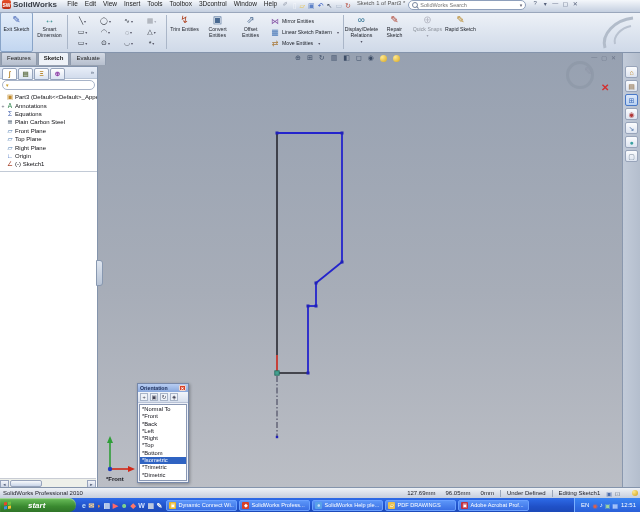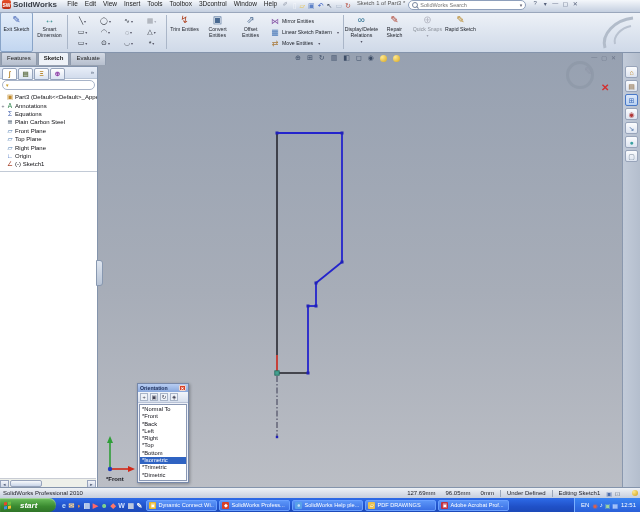--- a/index.html
+++ b/index.html
@@ -136,22 +136,22 @@
   .sright{margin-left:auto;display:flex;align-items:center;gap:6px;margin-right:2px;white-space:nowrap;}
   .scoords{display:flex;gap:10px;}
   .ssep{width:1px;height:7px;background:#9aa6ba;}
   .sicons{display:flex;gap:3px;font-size:6px;}
   .sball{width:6px;height:6px;border-radius:50%;margin-left:6px;
     background:radial-gradient(circle at 30% 30%,#ffe88e,#cfa018);}
 
   
   .taskbar{position:absolute;left:0;top:498px;width:640px;height:14px;
     background:linear-gradient(#2e6be8,#2051c8 60%,#1c49b8);display:flex;align-items:center;z-index:11;}
-  .start{height:14px;width:56px;border-radius:0 7px 7px 0;flex:0 0 auto;
-    background:linear-gradient(#6cc05c,#3a8a30 60%,#2f7428);display:flex;align-items:center;gap:9px;
+  .start{height:14px;width:76px;border-radius:0 7px 7px 0;flex:0 0 auto;
+    background:linear-gradient(#6cc05c,#3a8a30 60%,#2f7428);display:flex;align-items:center;gap:17px;
     padding-left:4px;color:#fff;font-weight:bold;font-style:italic;font-size:8px;
     box-shadow:inset 0 1px 1px rgba(255,255,255,.4);box-sizing:border-box;}
   .flag{display:grid;grid-template-columns:3px 3px;grid-template-rows:3px 3px;gap:1px;
     transform:skewY(-8deg);flex:0 0 auto;}
   .flag span{display:block;width:3px;height:3px;}
   .ql{display:flex;gap:2.5px;margin:0 4px 0 6px;align-items:center;flex:0 0 auto;}
   .qlicon{font-size:7px;line-height:9px;font-weight:bold;}
   .tbwins{display:flex;gap:2px;flex:1;overflow:hidden;}
   .tbwin{width:71px;height:11px;background:linear-gradient(#5b95f8,#3a6fe4);border:1px solid #6aa0ff;
     border-radius:2px;display:flex;align-items:center;gap:2px;padding:0 2px;color:#fff;

